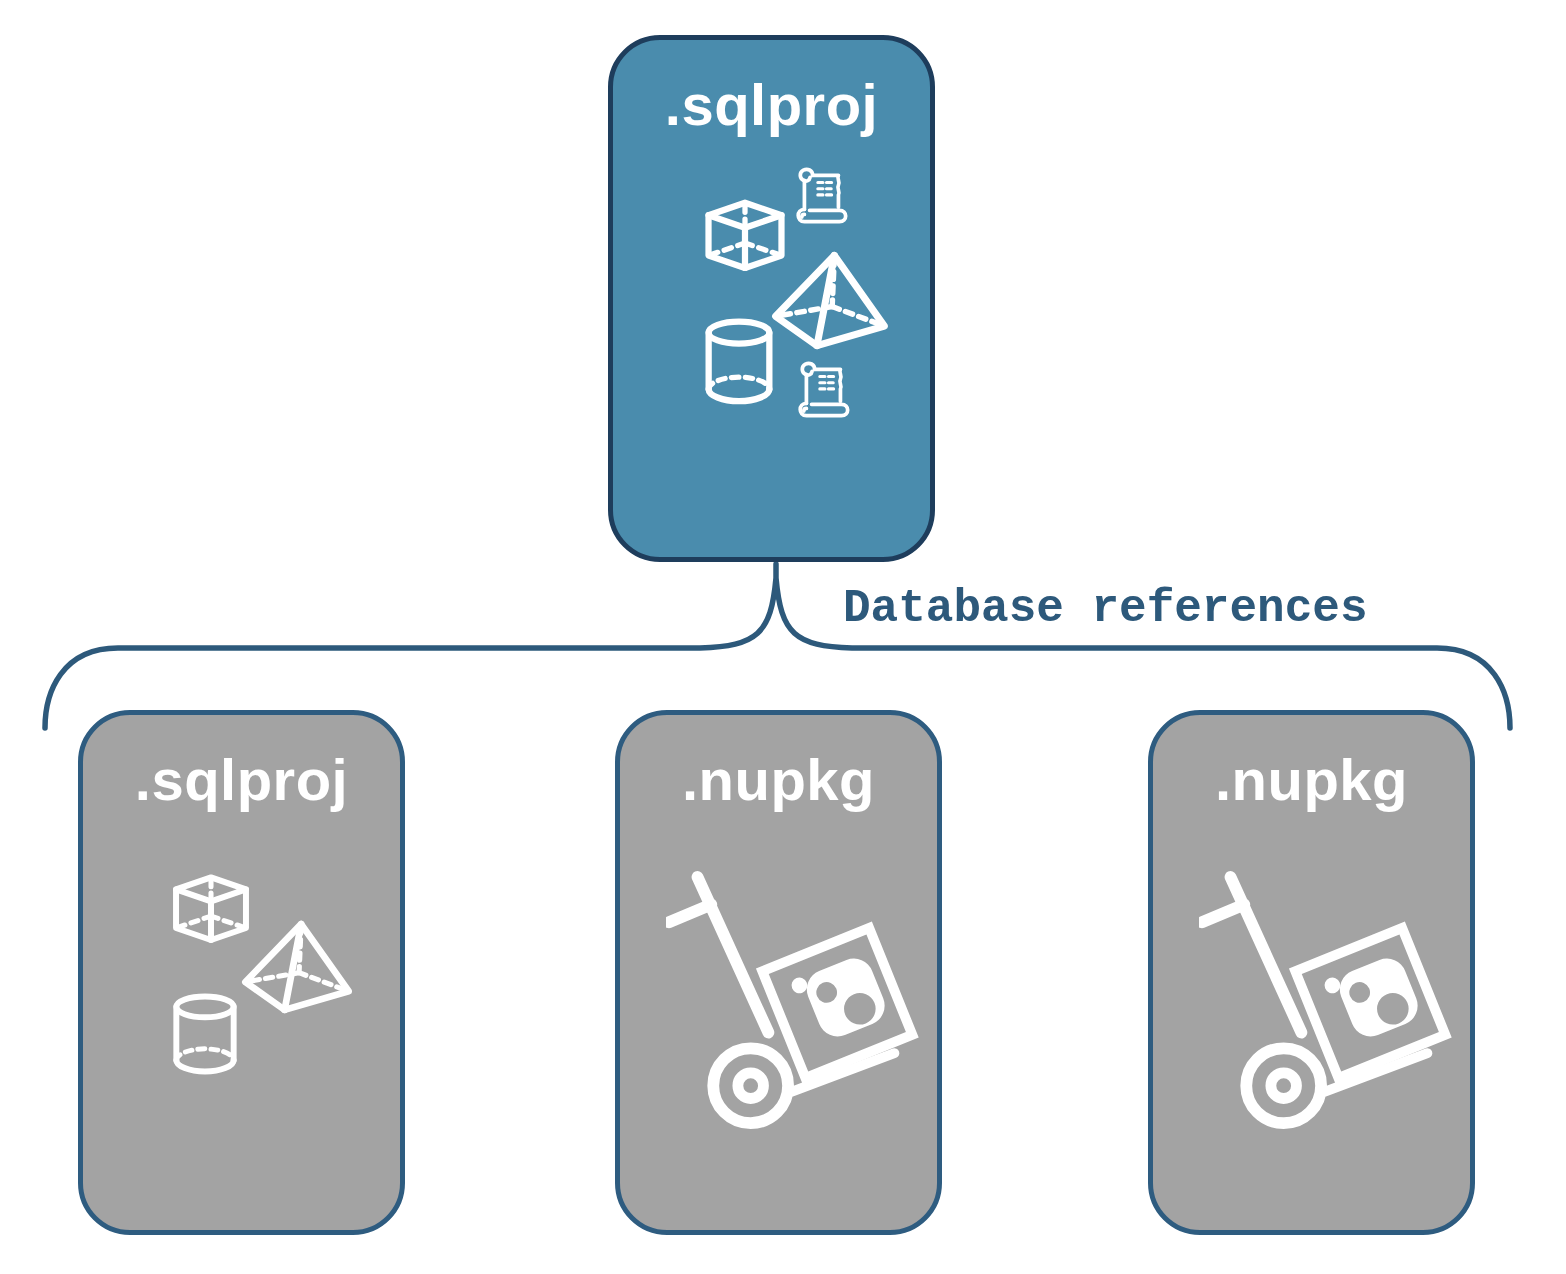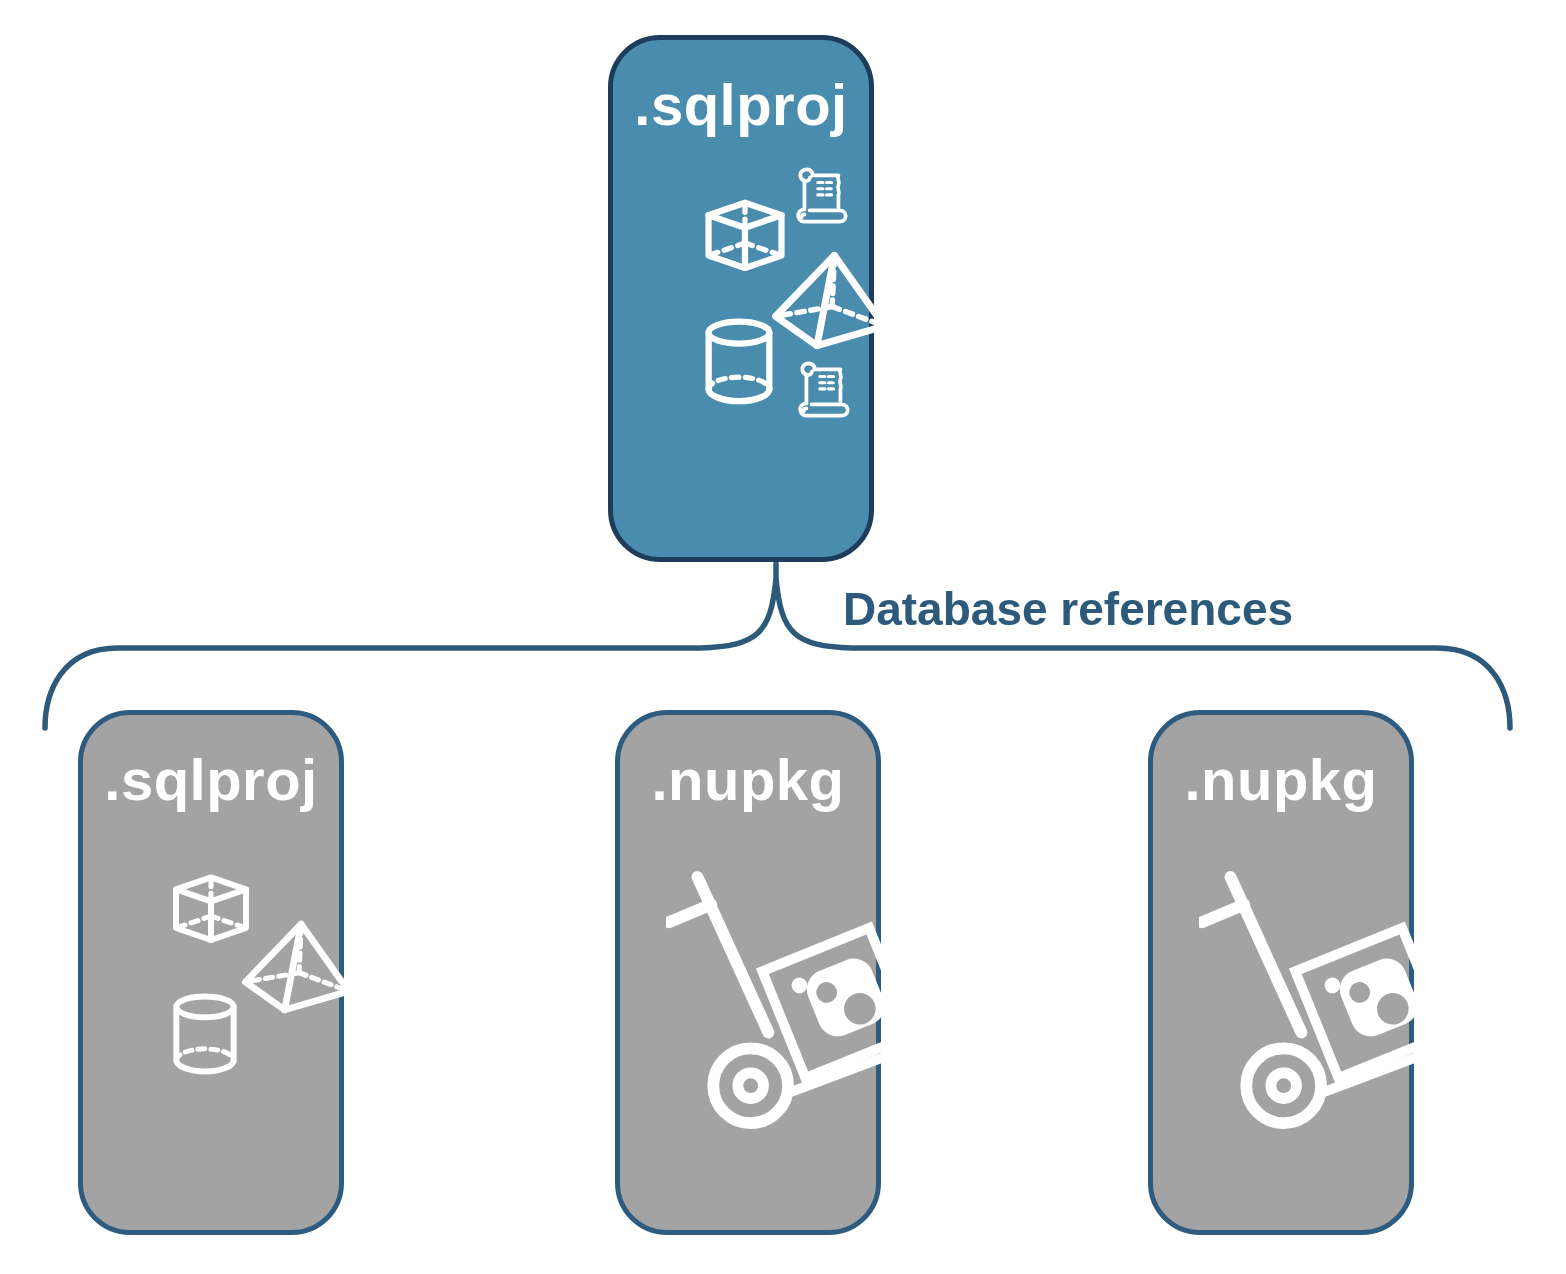--- a/index.html
+++ b/index.html
@@ -5,21 +5,21 @@
   html,body{margin:0;padding:0;background:#ffffff;}
   .canvas{
     position:relative;
     width:1566px;height:1274px;
     background:#ffffff;
     font-family:"Liberation Sans",sans-serif;
     overflow:hidden;
   }
   .box{
     position:absolute;
-    width:266px;
+    width:327px;
     box-sizing:border-box;
     border-radius:52px;
   }
   .parent-box{
     left:608px;top:35px;height:527px;
     background:#4a8cad;
     border:5px solid #1e3d5c;
   }
   .child-box{
     top:710px;height:525px;
@@ -61,20 +61,21 @@
     pointer-events:none;
   }
   .connector-label{
     position:absolute;
     left:843px;top:584px;
     font-size:46px;
     font-weight:700;
     color:#2d597b;
     line-height:1.1;
     white-space:nowrap;
+    font-family:Liberation Mono, monospace;
   }
 </style>
 </head>
 <body>
 
 <svg width="0" height="0" style="position:absolute" aria-hidden="true">
   <defs>
     <symbol id="ic-cube" viewBox="0 0 100 100">
       <g fill="none" stroke="#fff" stroke-width="6.5" stroke-linecap="round" stroke-linejoin="round">
         <path d="M50 7 L88 20 L50 33 L12 20 Z"></path>

